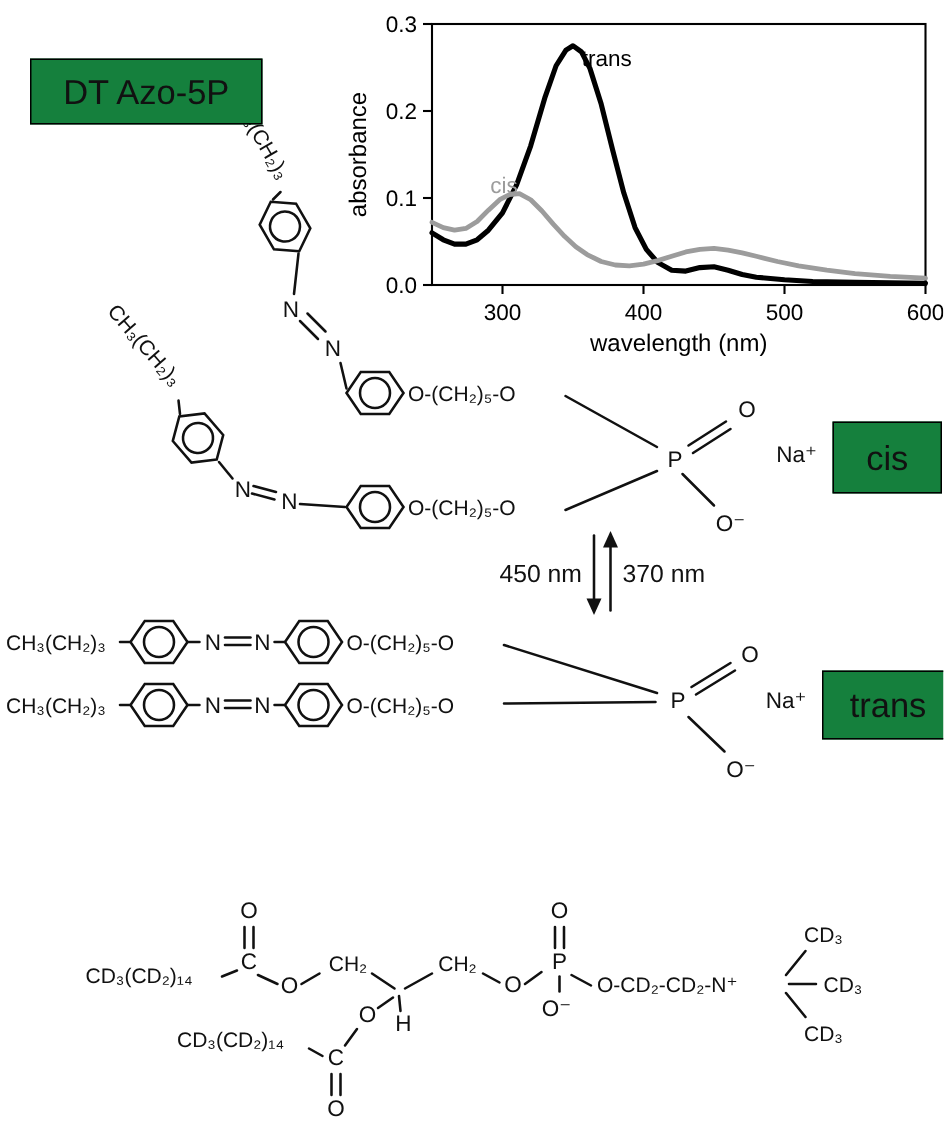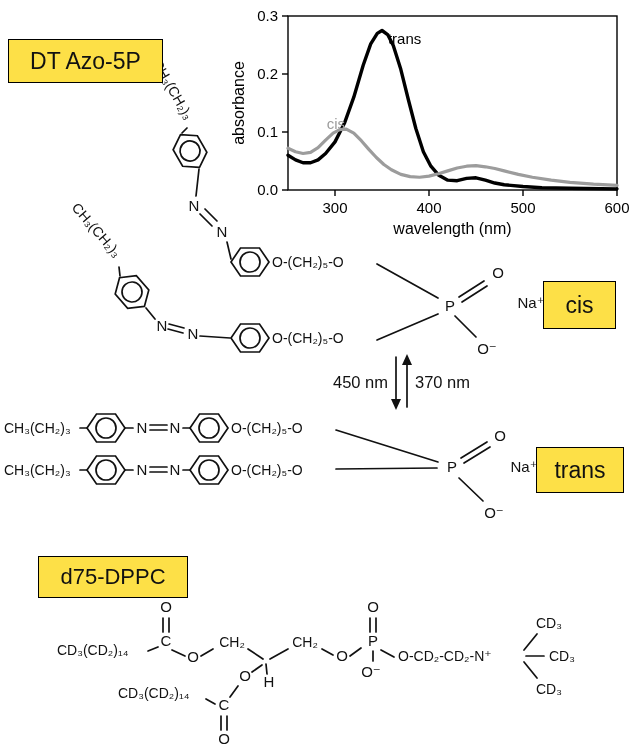--- a/index.html
+++ b/index.html
@@ -1,19 +1,19 @@
 <!DOCTYPE html>
 <html><head>
 <meta charset="utf-8">
 <style>
   html,body{margin:0;padding:0;background:#fff;}
   .page{position:relative;width:629px;height:754px;background:#ffffff;overflow:hidden;
         font-family:"Liberation Sans","DejaVu Sans",sans-serif;}
   .labelbox{position:absolute;display:flex;align-items:center;justify-content:center;
-        background:#fde047;border:1.7px solid #000;color:#111;}
+        background:#15803d;border:1.7px solid #000;color:#111;margin-left:12px;}
   #box-dtazo{left:8px;top:39px;width:153px;height:42px;font-size:23px;}
   #box-cis{left:543px;top:281px;width:71px;height:46px;font-size:23px;}
   #box-trans{left:536px;top:447px;width:86px;height:44px;font-size:23px;}
   #box-dppc{left:38px;top:556px;width:148px;height:40px;font-size:22px;}
   svg#fig{position:absolute;left:0;top:0;}
   g.struct line{stroke:#111;stroke-width:1.7;stroke-linecap:round;}
   g.struct text{fill:#111;font-family:"Liberation Sans","DejaVu Sans",sans-serif;}
   g.struct polygon.arrowhead{fill:#111;stroke:none;}
   text.frag{font-size:14px;}
   text.atom{font-size:15px;}
@@ -189,14 +189,13 @@
       <line x1="526" y1="656" x2="544" y2="656"></line>
       <text class="frag" x="549" y="661">CD₃</text>
       <line x1="524" y1="662" x2="537" y2="678"></line>
       <text class="frag" x="536" y="694">CD₃</text>
     </g>
   </svg>
 
   <div class="labelbox" id="box-dtazo">DT Azo-5P</div>
   <div class="labelbox" id="box-cis">cis</div>
   <div class="labelbox" id="box-trans">trans</div>
-  <div class="labelbox" id="box-dppc">d75-DPPC</div>
 </div>
 
 </body></html>

